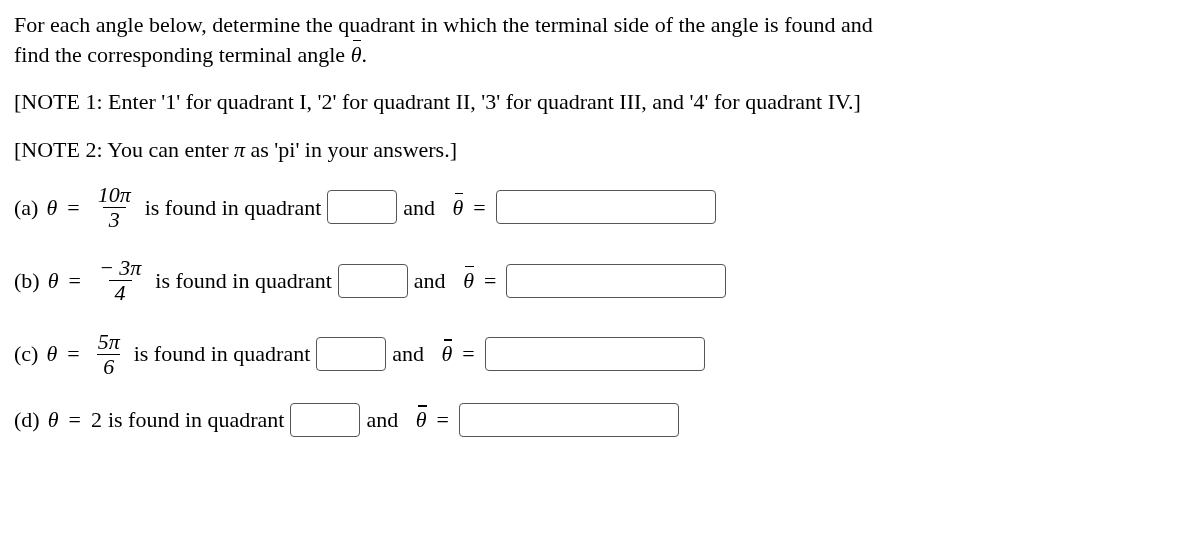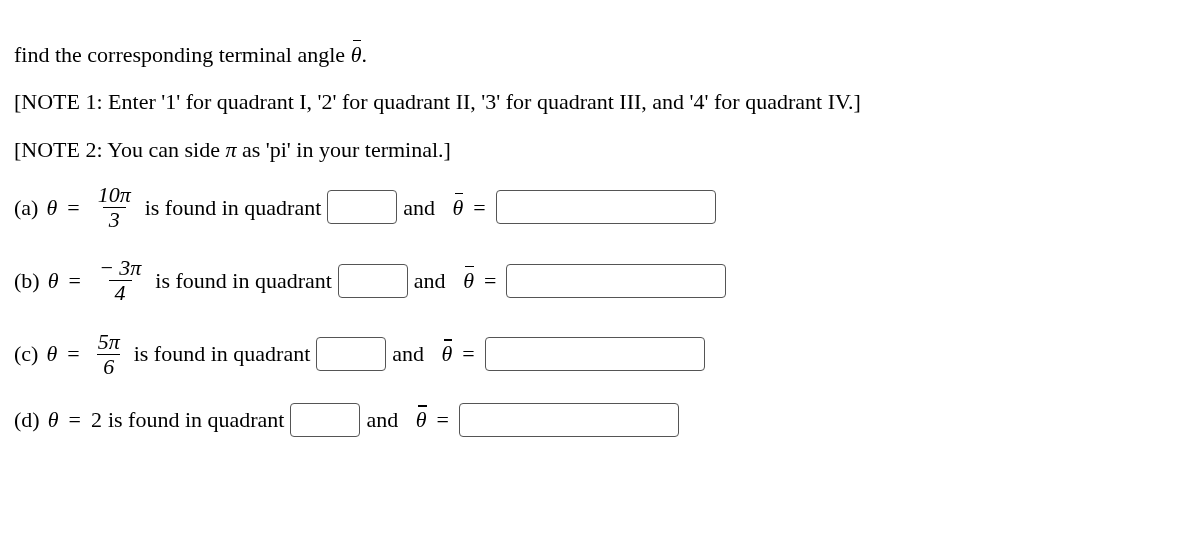--- a/index.html
+++ b/index.html
@@ -64,28 +64,28 @@
     box-sizing: border-box;
   }
   .eq { margin: 0 4px; }
   .lbl { margin-right: 2px; }
   .txt { white-space: nowrap; }
 </style>
 </head>
 <body>
 
 <div class="para">
-  <br>
+  <span>For each angle below, determine the quadrant in which the terminal side of the angle is found and</span><br>
   <span>find the corresponding terminal angle </span><span class="thetabar">θ</span><span>.</span>
 </div>
 
 <div class="para">[NOTE 1: Enter '1' for quadrant I, '2' for quadrant II, '3' for quadrant III, and '4' for quadrant IV.]</div>
 
 <div class="para">
-  <span>[NOTE 2: You can side </span><span class="math">π</span><span> as 'pi' in your terminal.]</span>
+  <span>[NOTE 2: You can enter </span><span class="math">π</span><span> as 'pi' in your answers.]</span>
 </div>
 
 <div class="row">
   <span class="lbl">(a) </span>
   <span class="math">θ</span>
   <span class="eq">=</span>
   <span class="frac math">
     <span class="num">10π</span>
     <span class="den">3</span>
   </span>

